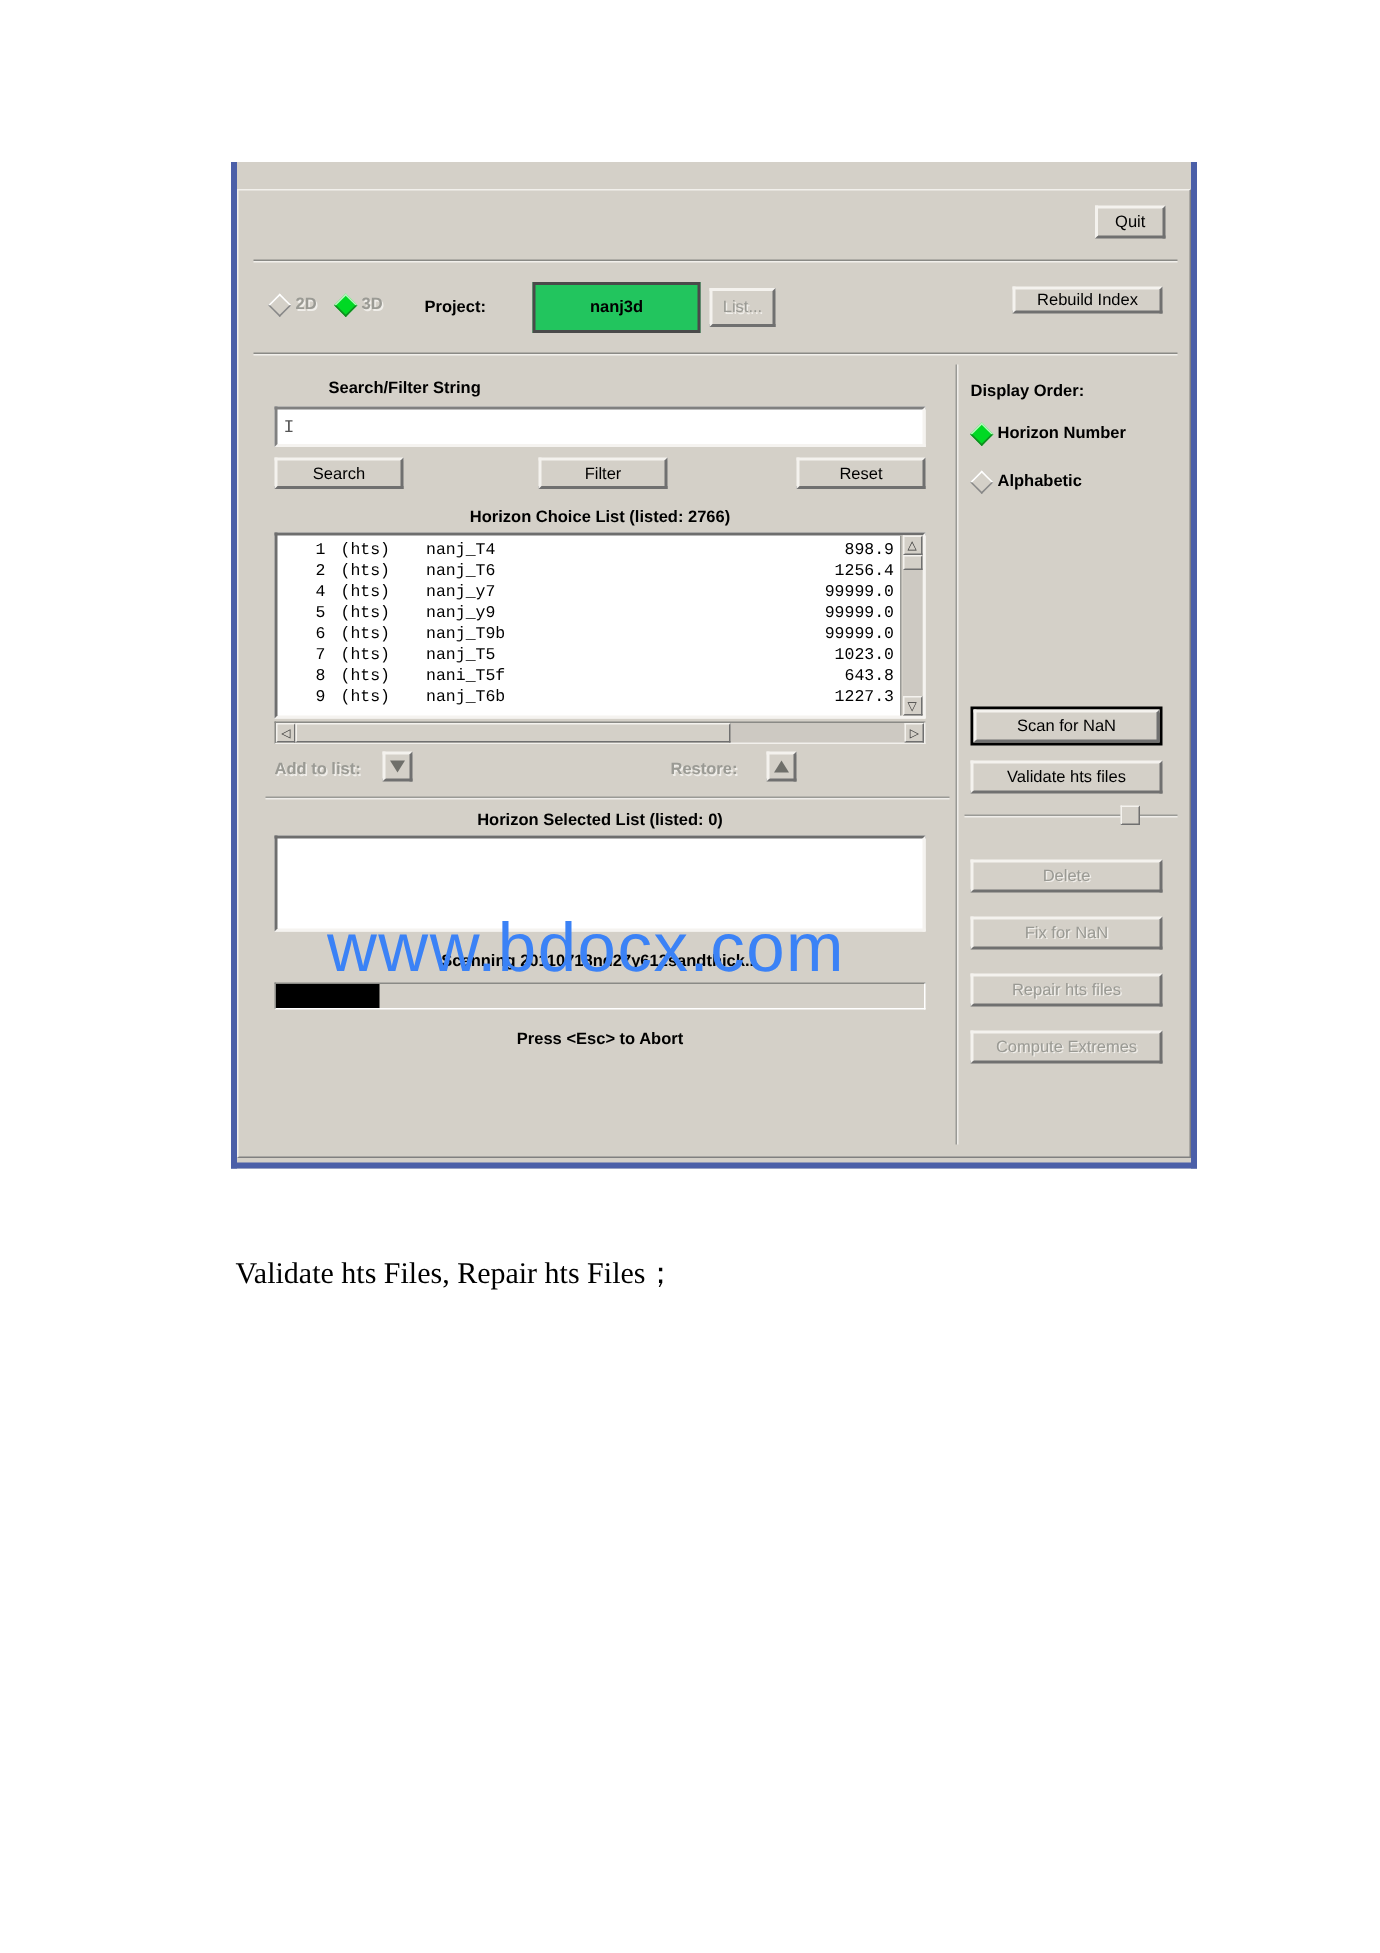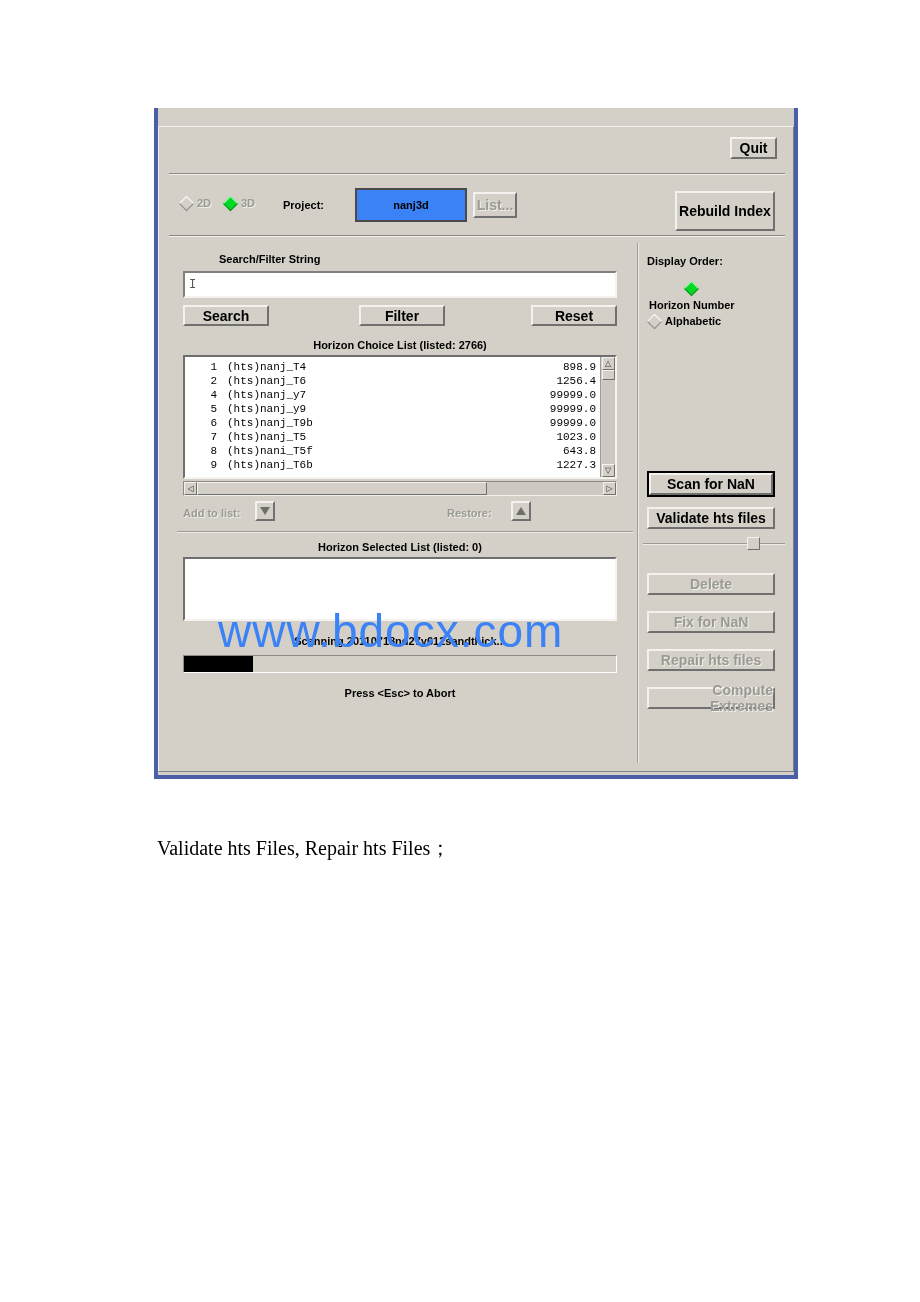--- a/index.html
+++ b/index.html
@@ -54,21 +54,21 @@
     background:#d4d0c8;box-sizing:border-box;
     border-top:1px solid #f2f0ec;border-left:1px solid #f2f0ec;
     border-right:1px solid #808080;border-bottom:1px solid #808080;
   }
 
   
   .btn{
     background:#d4d0c8;
     border-top:2px solid #f4f2ee;border-left:2px solid #f4f2ee;
     border-right:2px solid #707070;border-bottom:2px solid #707070;
-    font-family:"Liberation Sans", sans-serif;font-size:14px;font-weight:bold;
+    font-family:"Liberation Sans", sans-serif;font-size:11px;font-weight:normal;
     color:#000;display:flex;align-items:center;justify-content:center;
     box-sizing:border-box;cursor:default;
   }
   .btn.default{border:2px solid #000;}
   .btn.default > span{
     display:flex;align-items:center;justify-content:center;width:100%;height:100%;
     border-top:2px solid #f4f2ee;border-left:2px solid #f4f2ee;
     border-right:2px solid #707070;border-bottom:2px solid #707070;
     box-sizing:border-box;
   }
@@ -92,26 +92,26 @@
     border-right:1px solid #888888;border-bottom:1px solid #888888;
     background:#d4d0c8;
   }
   .diamond.on{background:#00d924;border-top-color:#b6f7bd;border-left-color:#b6f7bd;
               border-right-color:#128a22;border-bottom-color:#128a22;}
   #r2d{position:absolute;left:22px;top:14px;}
   #r3d{position:absolute;left:66px;top:14px;}
   #proj-lbl{position:absolute;left:124px;top:16px;}
   #proj-field{
     position:absolute;left:196px;top:5px;width:112px;height:34px;
-    background:#3b82f6;border:2px solid #4a4a4a;box-sizing:border-box;
+    background:#22c55e;border:2px solid #4a4a4a;box-sizing:border-box;
     display:flex;align-items:center;justify-content:center;
     font-size:11px;font-weight:bold;color:#000;
   }
   #list-btn{position:absolute;left:314px;top:9px;width:44px;height:26px;}
-  #rebuild-btn{position:absolute;right:18px;top:8px;width:100px;height:40px;margin-left:10px;}
+  #rebuild-btn{position:absolute;right:18px;top:8px;width:100px;height:18px;margin-left:10px;}
   #hr-mid{position:absolute;left:10px;top:108px;width:616px;height:2px;
           border-top:1px solid #8a8a86;border-bottom:1px solid #f2f0ec;box-sizing:border-box;}
 
   
   #vsplit{position:absolute;left:478px;top:116px;width:2px;height:520px;
           border-left:1px solid #9a9a96;border-right:1px solid #efedea;box-sizing:border-box;}
 
   
   #left{position:absolute;left:10px;top:116px;width:462px;height:520px;}
   #sf-lbl{position:absolute;left:14px;top:10px;margin-left:36px;}
@@ -136,21 +136,21 @@
     border-right:2px solid #f5f3f0;border-bottom:2px solid #f5f3f0;
     display:flex;
   }
   #choice-list{
     flex:1;overflow:hidden;padding:3px 0 0 0;
     font-family:"Liberation Mono", monospace;font-size:11px;color:#000;
   }
   .crow{display:flex;height:14px;line-height:14px;padding:0 4px 0 10px;white-space:pre;}
   .crow .idx{width:22px;text-align:right;}
   .crow .typ{margin-left:10px;}
-  .crow .nm{margin-left:0;}
+  .crow .nm{margin-left:24px;}
   .crow .val{margin-left:auto;text-align:right;}
 
   .vscroll{
     width:15px;background:#d4d0c8;box-sizing:border-box;
     border-left:1px solid #9a9a96;
     display:flex;flex-direction:column;align-items:center;
   }
   .sbtn{width:13px;height:13px;background:#d4d0c8;box-sizing:border-box;
         border-top:1px solid #f4f2ee;border-left:1px solid #f4f2ee;
         border-right:1px solid #707070;border-bottom:1px solid #707070;
@@ -200,21 +200,21 @@
     background:#d4d0c8;box-sizing:border-box;
     border-top:1px solid #8a8a86;border-left:1px solid #8a8a86;
     border-right:1px solid #ffffff;border-bottom:1px solid #ffffff;
   }
   #pfill{height:100%;background:#000000;}
   #esc-lbl{position:absolute;left:0;top:444px;width:462px;text-align:center;}
 
   
   #right{position:absolute;left:484px;top:116px;width:142px;height:520px;}
   #do-lbl{position:absolute;left:4px;top:12px;}
-  #ro-hn{position:absolute;left:6px;top:40px;flex-direction:column;}
+  #ro-hn{position:absolute;left:6px;top:40px;}
   #ro-al{position:absolute;left:6px;top:72px;}
   #scan-btn{position:absolute;left:4px;top:228px;width:128px;height:26px;}
   #validate-btn{position:absolute;left:4px;top:264px;width:128px;height:22px;}
 
   #hsplit-right{position:absolute;left:0;top:300px;width:142px;height:2px;
           border-top:1px solid #9a9a96;border-bottom:1px solid #efedea;box-sizing:border-box;}
   #hsplit-grip{position:absolute;left:104px;top:294px;width:13px;height:13px;
           background:#d4d0c8;box-sizing:border-box;
           border-top:1px solid #f4f2ee;border-left:1px solid #f4f2ee;
           border-right:1px solid #707070;border-bottom:1px solid #707070;}

